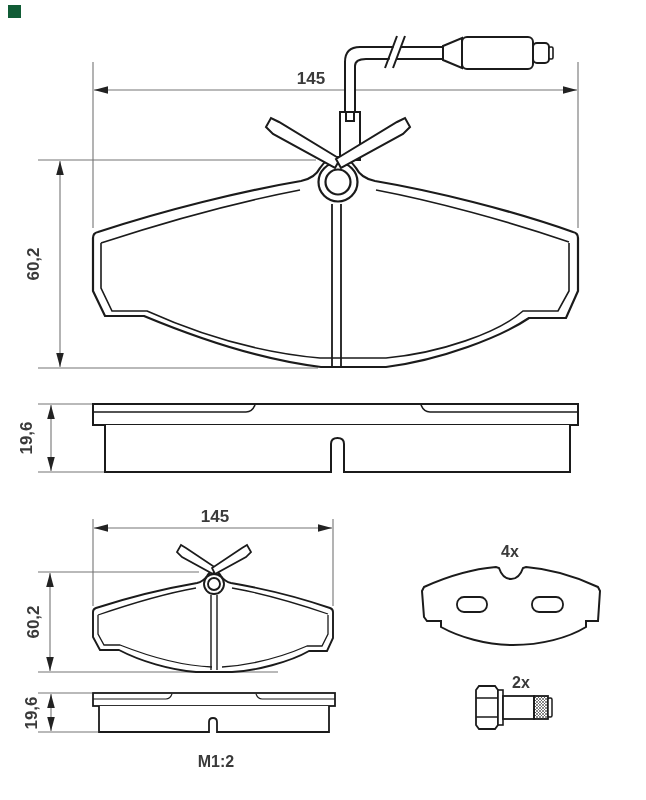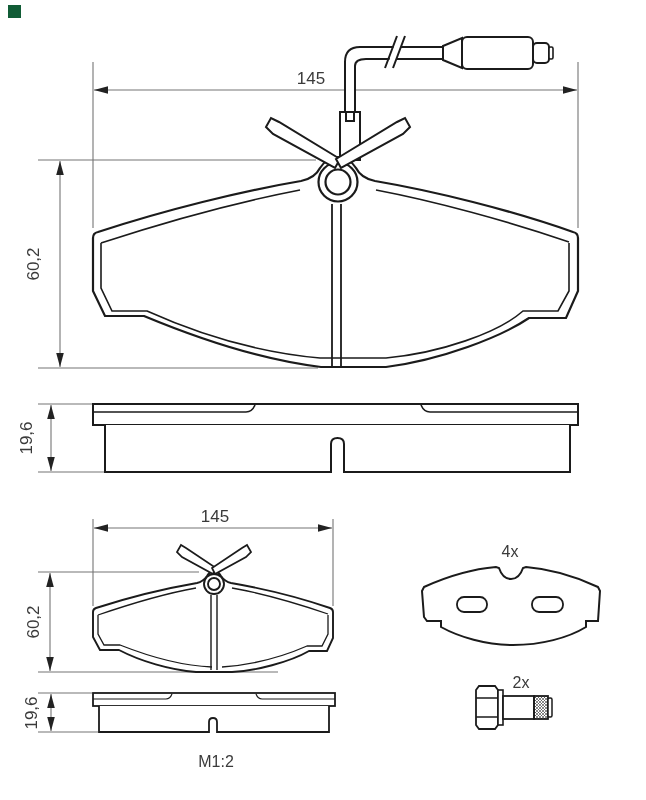--- a/index.html
+++ b/index.html
@@ -1,16 +1,16 @@
 <!DOCTYPE html>
 <html><head>
 <meta charset="utf-8">
 <style>
   html,body{margin:0;padding:0;background:#ffffff;}
-  .canvas{position:relative;width:646px;height:800px;background:#ffffff;overflow:hidden;}
+  .canvas{position:relative;width:646px;height:800px;background:#ffffff;overflow:hidden;font-weight:bold;}
   svg text{font-family:"Liberation Sans","DejaVu Sans",sans-serif;}
   .dimtext{font-size:17px;}
   .qtytext{font-size:16px;}
   .scaletext{font-size:16px;}
 </style>
 </head>
 <body>
 
 <div class="canvas">
 <svg width="646" height="800" viewBox="0 0 646 800">

